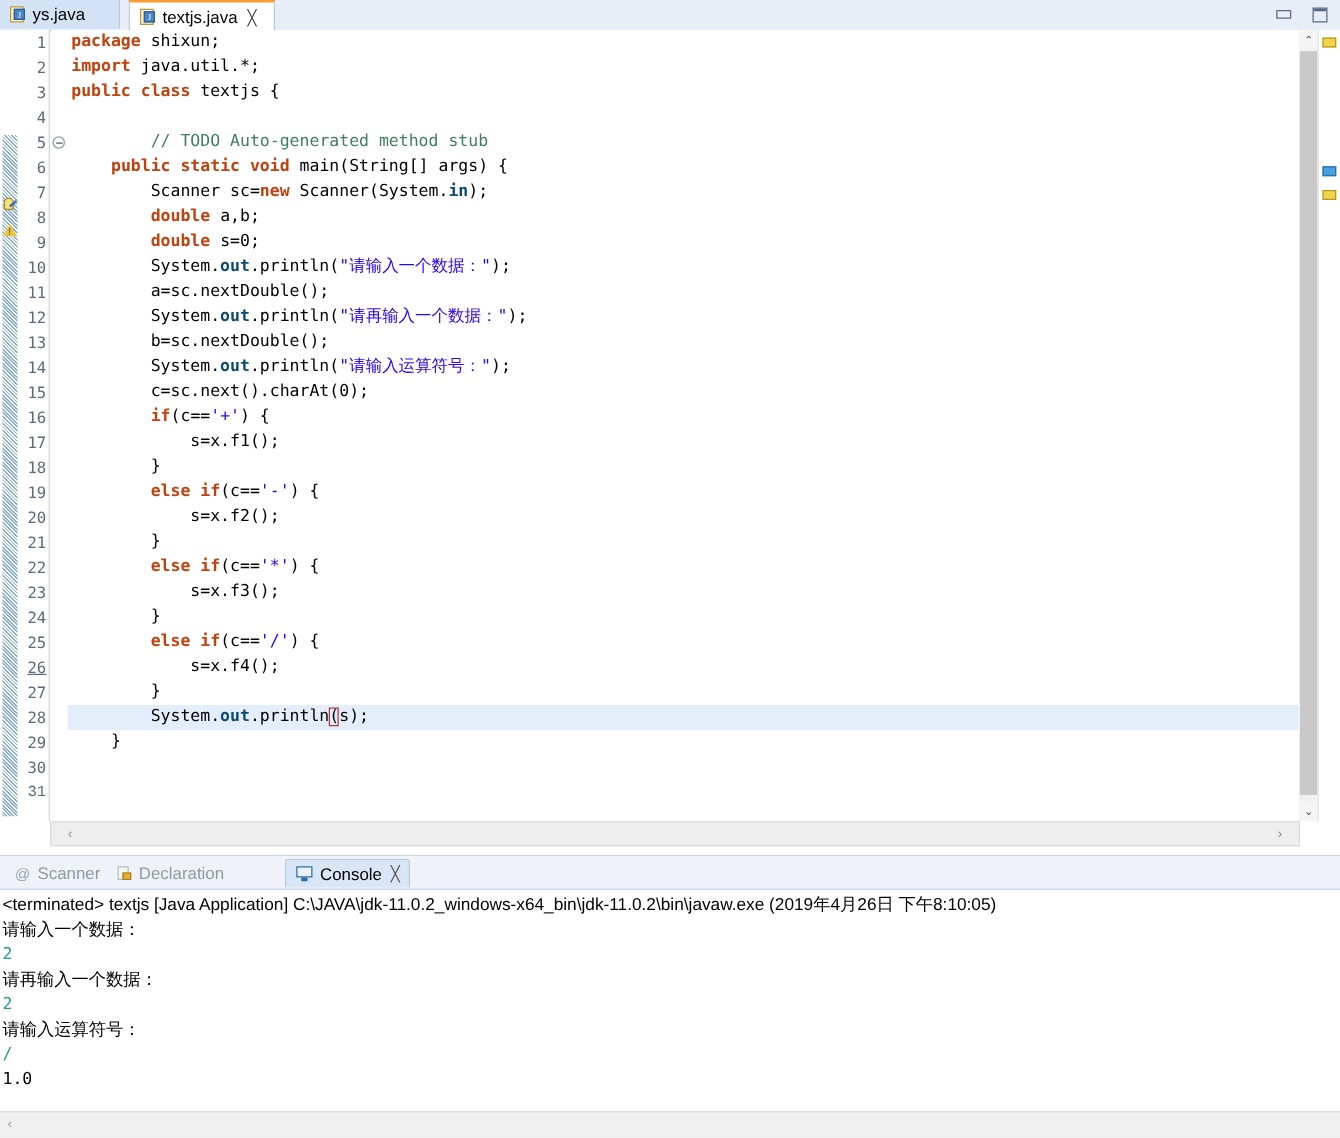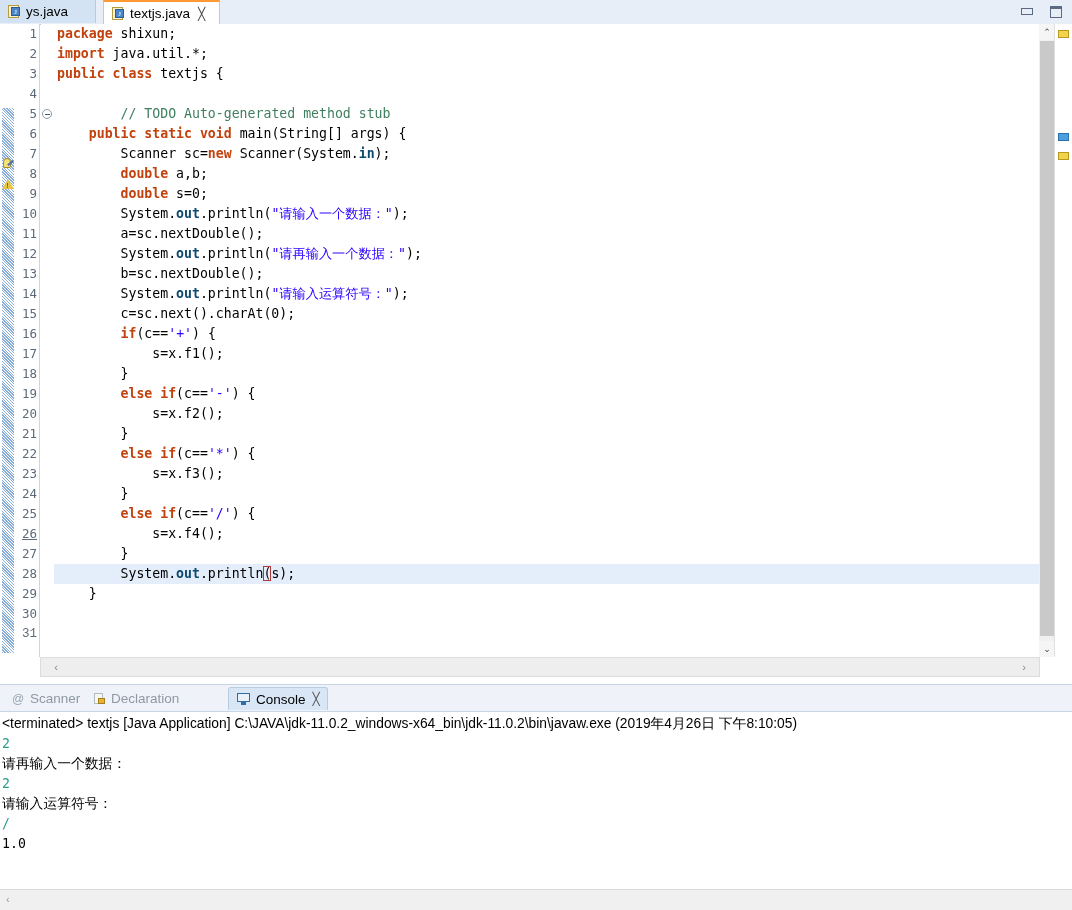--- a/index.html
+++ b/index.html
@@ -579,20 +579,21 @@
           <span class="stand"></span>
       </span>
       <span class="ctabname">Console</span>
       <span class="closex">╳</span>
     </div>
   </div>
 
   <div id="console-output">
     <div class="oline">&lt;terminated&gt; textjs [Java Application] C:\JAVA\jdk-11.0.2_windows-x64_bin\jdk-11.0.2\bin\javaw.exe (2019年4月26日 下午8:10:05)</div>
     <div id="console-lines">
+        <div class="oline">请输入一个数据：</div>
         <div class="oline input">2</div>
         <div class="oline">请再输入一个数据：</div>
         <div class="oline input">2</div>
         <div class="oline">请输入运算符号：</div>
         <div class="oline input">/</div>
         <div class="oline mono">1.0</div>
       </div>
   </div>
 
   <div id="console-hscroll">

